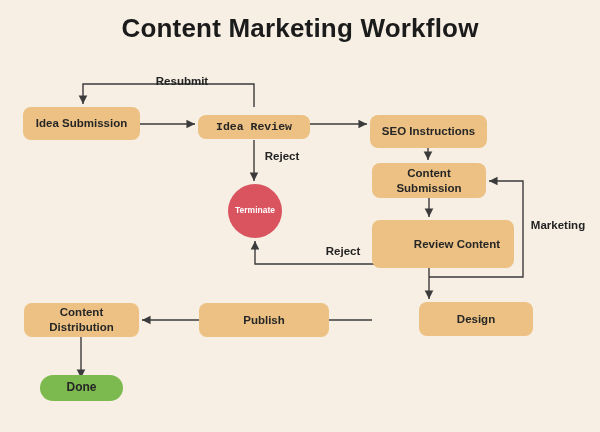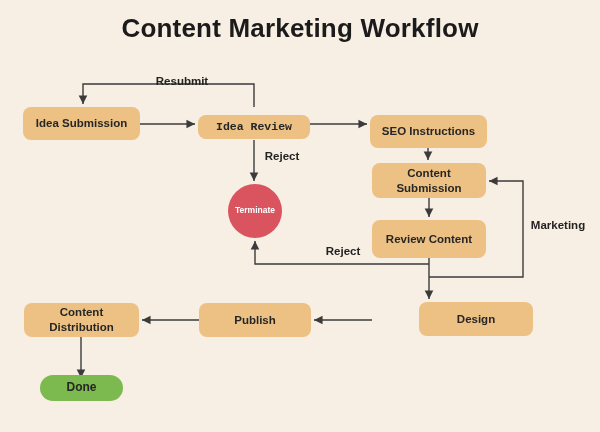--- a/index.html
+++ b/index.html
@@ -64,27 +64,27 @@
 
   <div class="node" style="left:23px;top:107px;width:117px;height:33px;">Idea Submission</div>
 
   <div class="node" style="left:198px;top:115px;width:112px;height:24px;font-family:Liberation Mono, monospace;">Idea Review</div>
 
   <div class="node" style="left:370px;top:107px;width:117px;height:33px;margin-top:8px;">SEO Instructions</div>
 
   <div class="node" style="left:372px;top:163px;width:114px;height:35px;">Content
 Submission</div>
 
-  <div class="node" style="left:372px;top:220px;width:114px;height:38px;">Review Content</div>
+  <div class="node" style="left:372px;top:220px;width:114px;height:48px;padding-left:28px;">Review Content</div>
 
   <div class="node circle" style="left:228px;top:184px;width:54px;height:54px;">Terminate</div>
 
   <div class="node" style="left:372px;top:302px;width:114px;height:34px;margin-left:47px;">Design</div>
 
-  <div class="node" style="left:199px;top:303px;width:112px;height:34px;">Publish</div>
+  <div class="node" style="left:199px;top:303px;width:130px;height:34px;">Publish</div>
 
   <div class="node" style="left:24px;top:303px;width:115px;height:34px;">Content
 Distribution</div>
 
   <div class="node pill" style="left:40px;top:375px;width:83px;height:26px;">Done</div>
 
   <div class="edge-label" style="left:168px;top:75px;padding-left:28px;">Resubmit</div>
 
   <div class="edge-label" style="left:282px;top:150px;">Reject</div>
 

